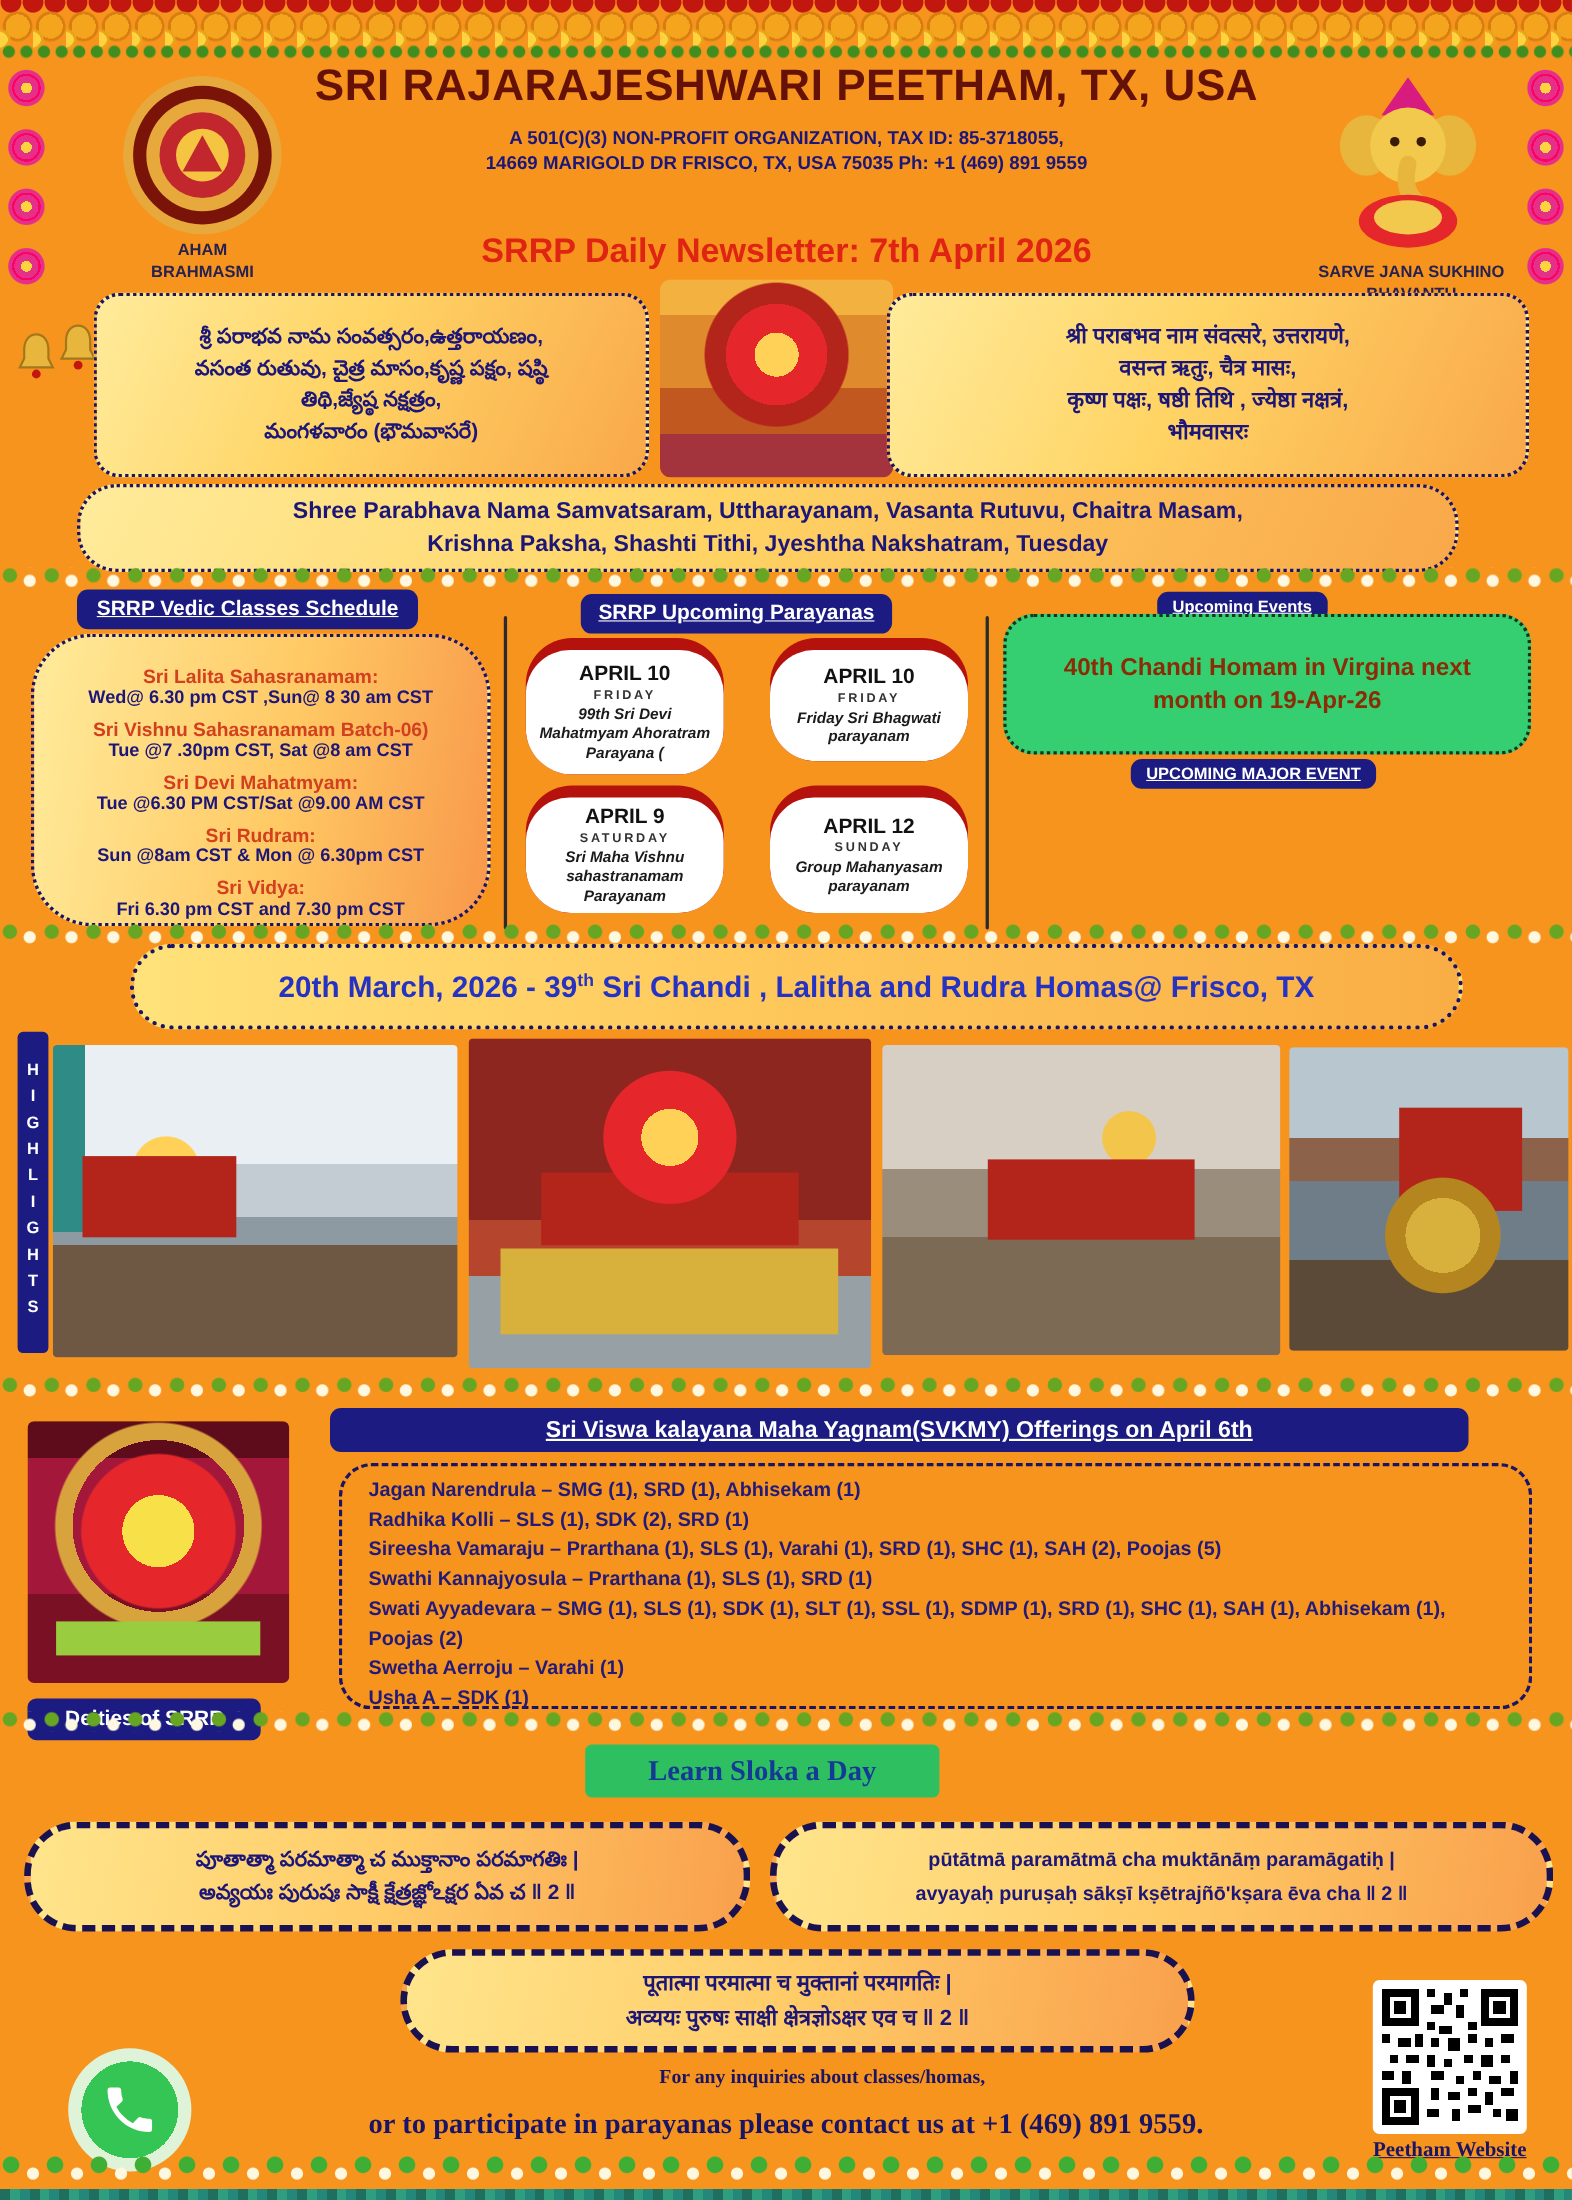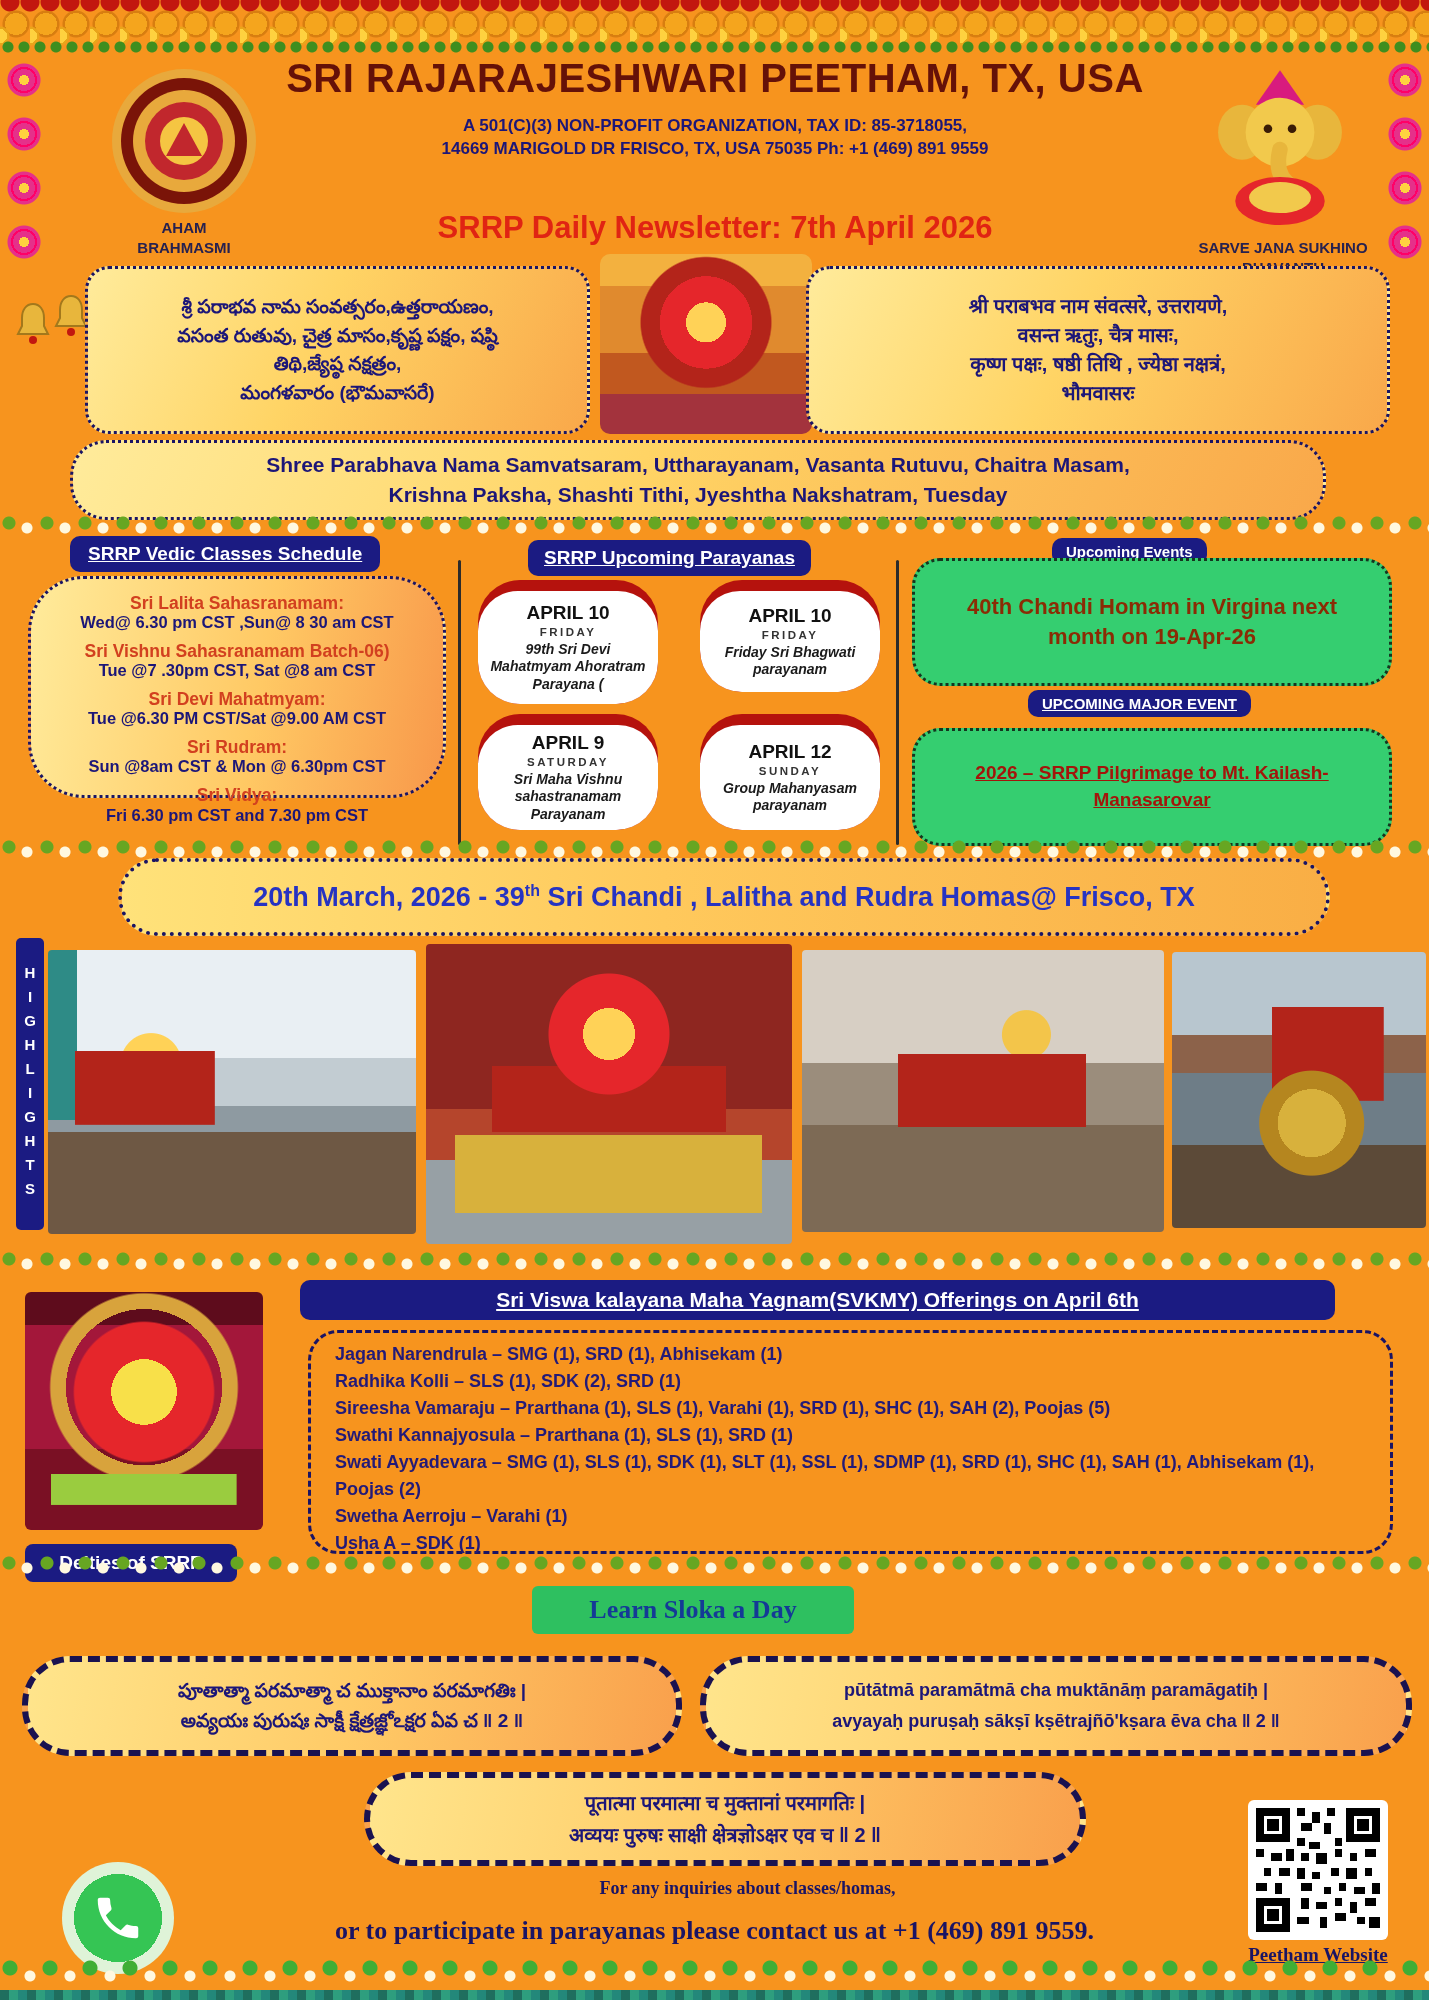--- a/index.html
+++ b/index.html
@@ -47,22 +47,22 @@
     background:
       radial-gradient(circle at 50% 38%, #ffd257 0 13%, #e5262b 13% 30%, #b3241a 30% 42%, transparent 43%),
       linear-gradient(180deg,#f3b13f 0 18%,#e08a2e 18% 55%,#c1581f 55% 78%,#a3333d 78%);}
   .english-banner{left:70px;top:440px;width:1250px;height:74px;border-radius:36px;display:flex;flex-direction:column;align-items:center;justify-content:center;}
   .english-banner div{color:#1c1678;font-weight:bold;font-size:21px;line-height:1.45;text-align:center;}
 
   
   .pill{background:#1b1b82;border-radius:10px;color:#fff;font-weight:bold;text-align:center;}
   .pill span{text-decoration:underline;}
   .classes-pill{left:70px;top:536px;padding:7px 18px;font-size:19px;}
-  .classes-box{left:28px;top:576px;width:418px;height:222px;border-radius:56px;border:3px dotted #1a1464;
-    background:linear-gradient(100deg,#ffeb9b,#ffc964 55%,#f8984a);box-sizing:border-box;padding:14px 10px;text-align:center;}
+  .classes-box{left:28px;top:576px;width:418px;height:266px;border-radius:56px;border:3px dotted #1a1464;
+    background:linear-gradient(100deg,#ffeb9b,#ffc964 55%,#f8984a);box-sizing:border-box;padding:26px 10px;text-align:center;}
   .class-item{margin-bottom:9px;}
   .class-name{color:#d2401f;font-weight:bold;font-size:17.5px;line-height:1.15;}
   .class-time{color:#1c1678;font-weight:bold;font-size:16.5px;line-height:1.15;}
   .vline{width:3px;background:#2b2b2b;border-radius:2px;}
   .parayanas-pill{left:528px;top:540px;padding:7px 16px;font-size:19px;}
   .pcard{border-radius:42px;background:#b5120d;overflow:hidden;}
   .pcard-inner{position:absolute;left:0;right:0;top:11px;bottom:0;background:#fff;border-radius:40px;
     display:flex;flex-direction:column;align-items:center;justify-content:center;padding:4px 10px;box-sizing:border-box;}
   .pcard-date{font-size:19px;font-weight:bold;color:#111;}
   .pcard-day{font-size:11.5px;font-weight:bold;letter-spacing:2.5px;color:#333;margin:2px 0 3px;}
@@ -282,23 +282,20 @@
     </div>
   </div>
 
   <div class="abs vline" style="left:896px;top:560px;height:285px;"></div>
 
   <div class="abs pill events-pill"><span>Upcoming Events</span></div>
   <div class="abs gbox green-box1">
     <div>40th Chandi Homam in Virgina next month on 19-Apr-26</div>
   </div>
   <div class="abs pill major-pill"><span>UPCOMING MAJOR EVENT</span></div>
-  <div class="abs gbox green-box2">
-    <div>2026 – SRRP Pilgrimage to Mt. Kailash-Manasarovar</div>
-  </div>
 
   <div class="abs flower-divider" style="top:840px;"></div>
 
   <div class="abs homas-banner">
     <span class="txt"><span>20th March, 2026 - 39</span><span class="sup">th</span><span> Sri Chandi , Lalitha and Rudra Homas@ Frisco, TX</span></span>
   </div>
 
   <div class="abs hl-strip">
       <span>HIGHLIGHTS</span>
     </div>

